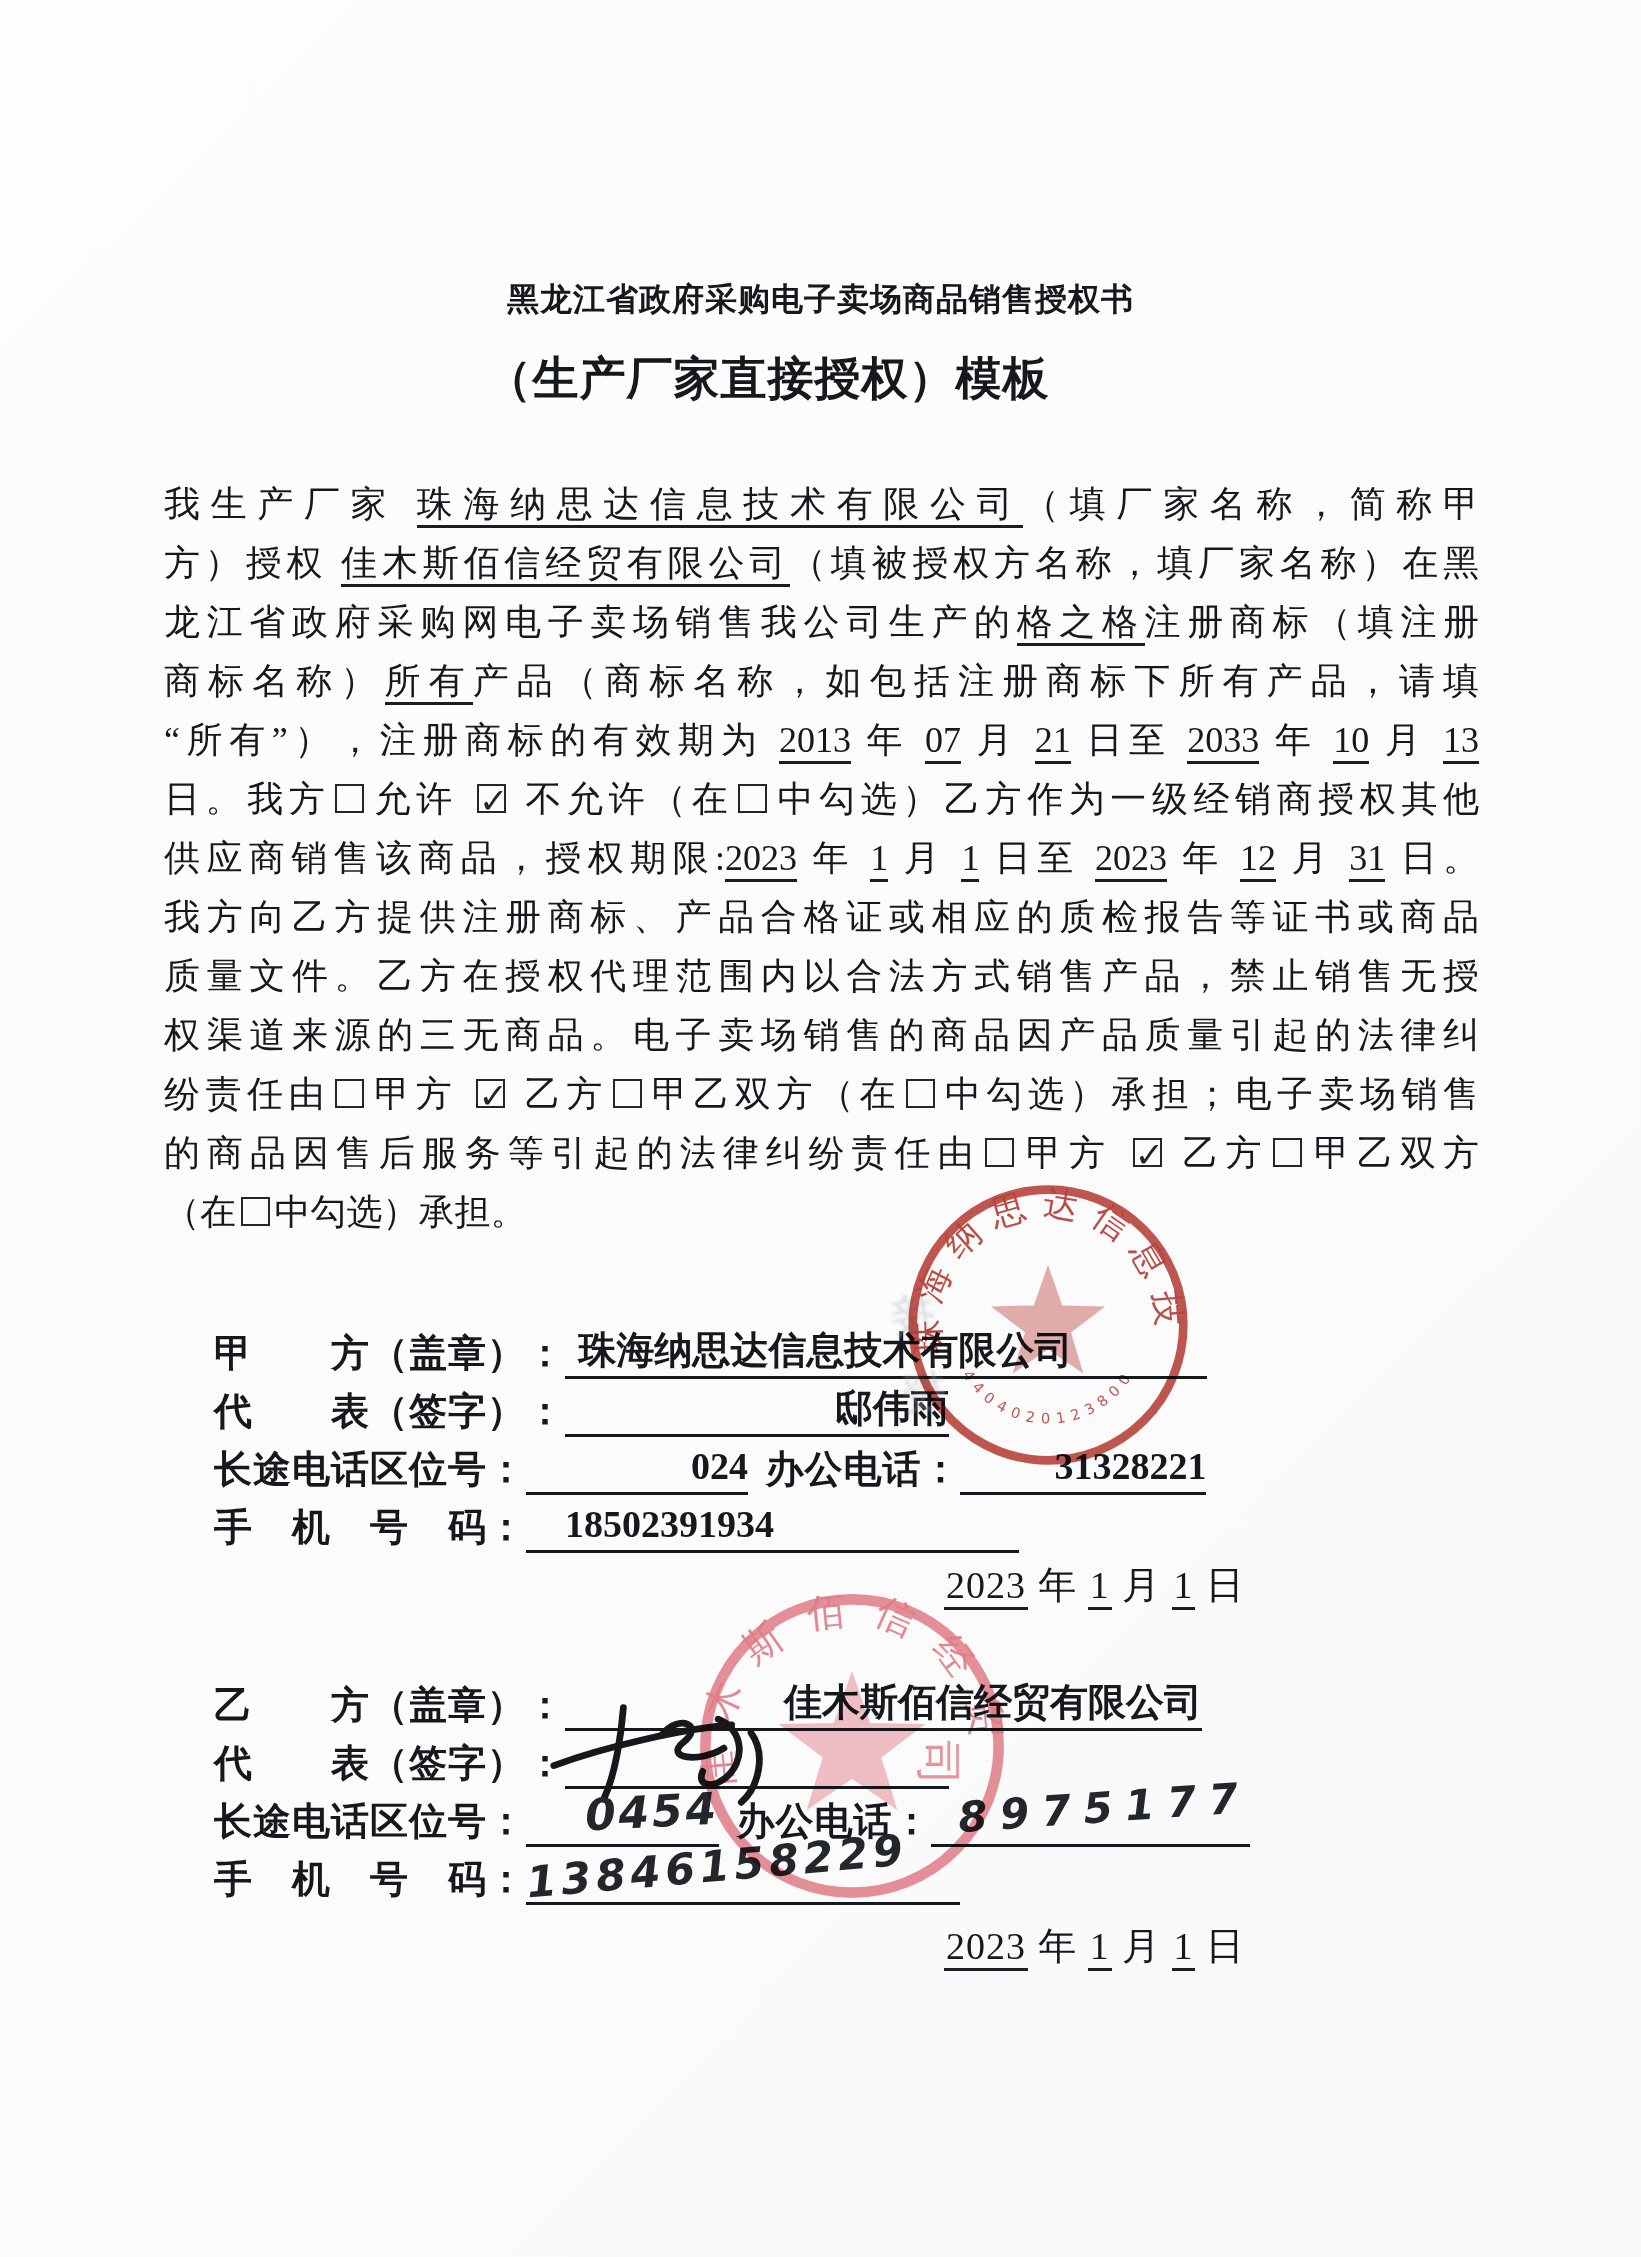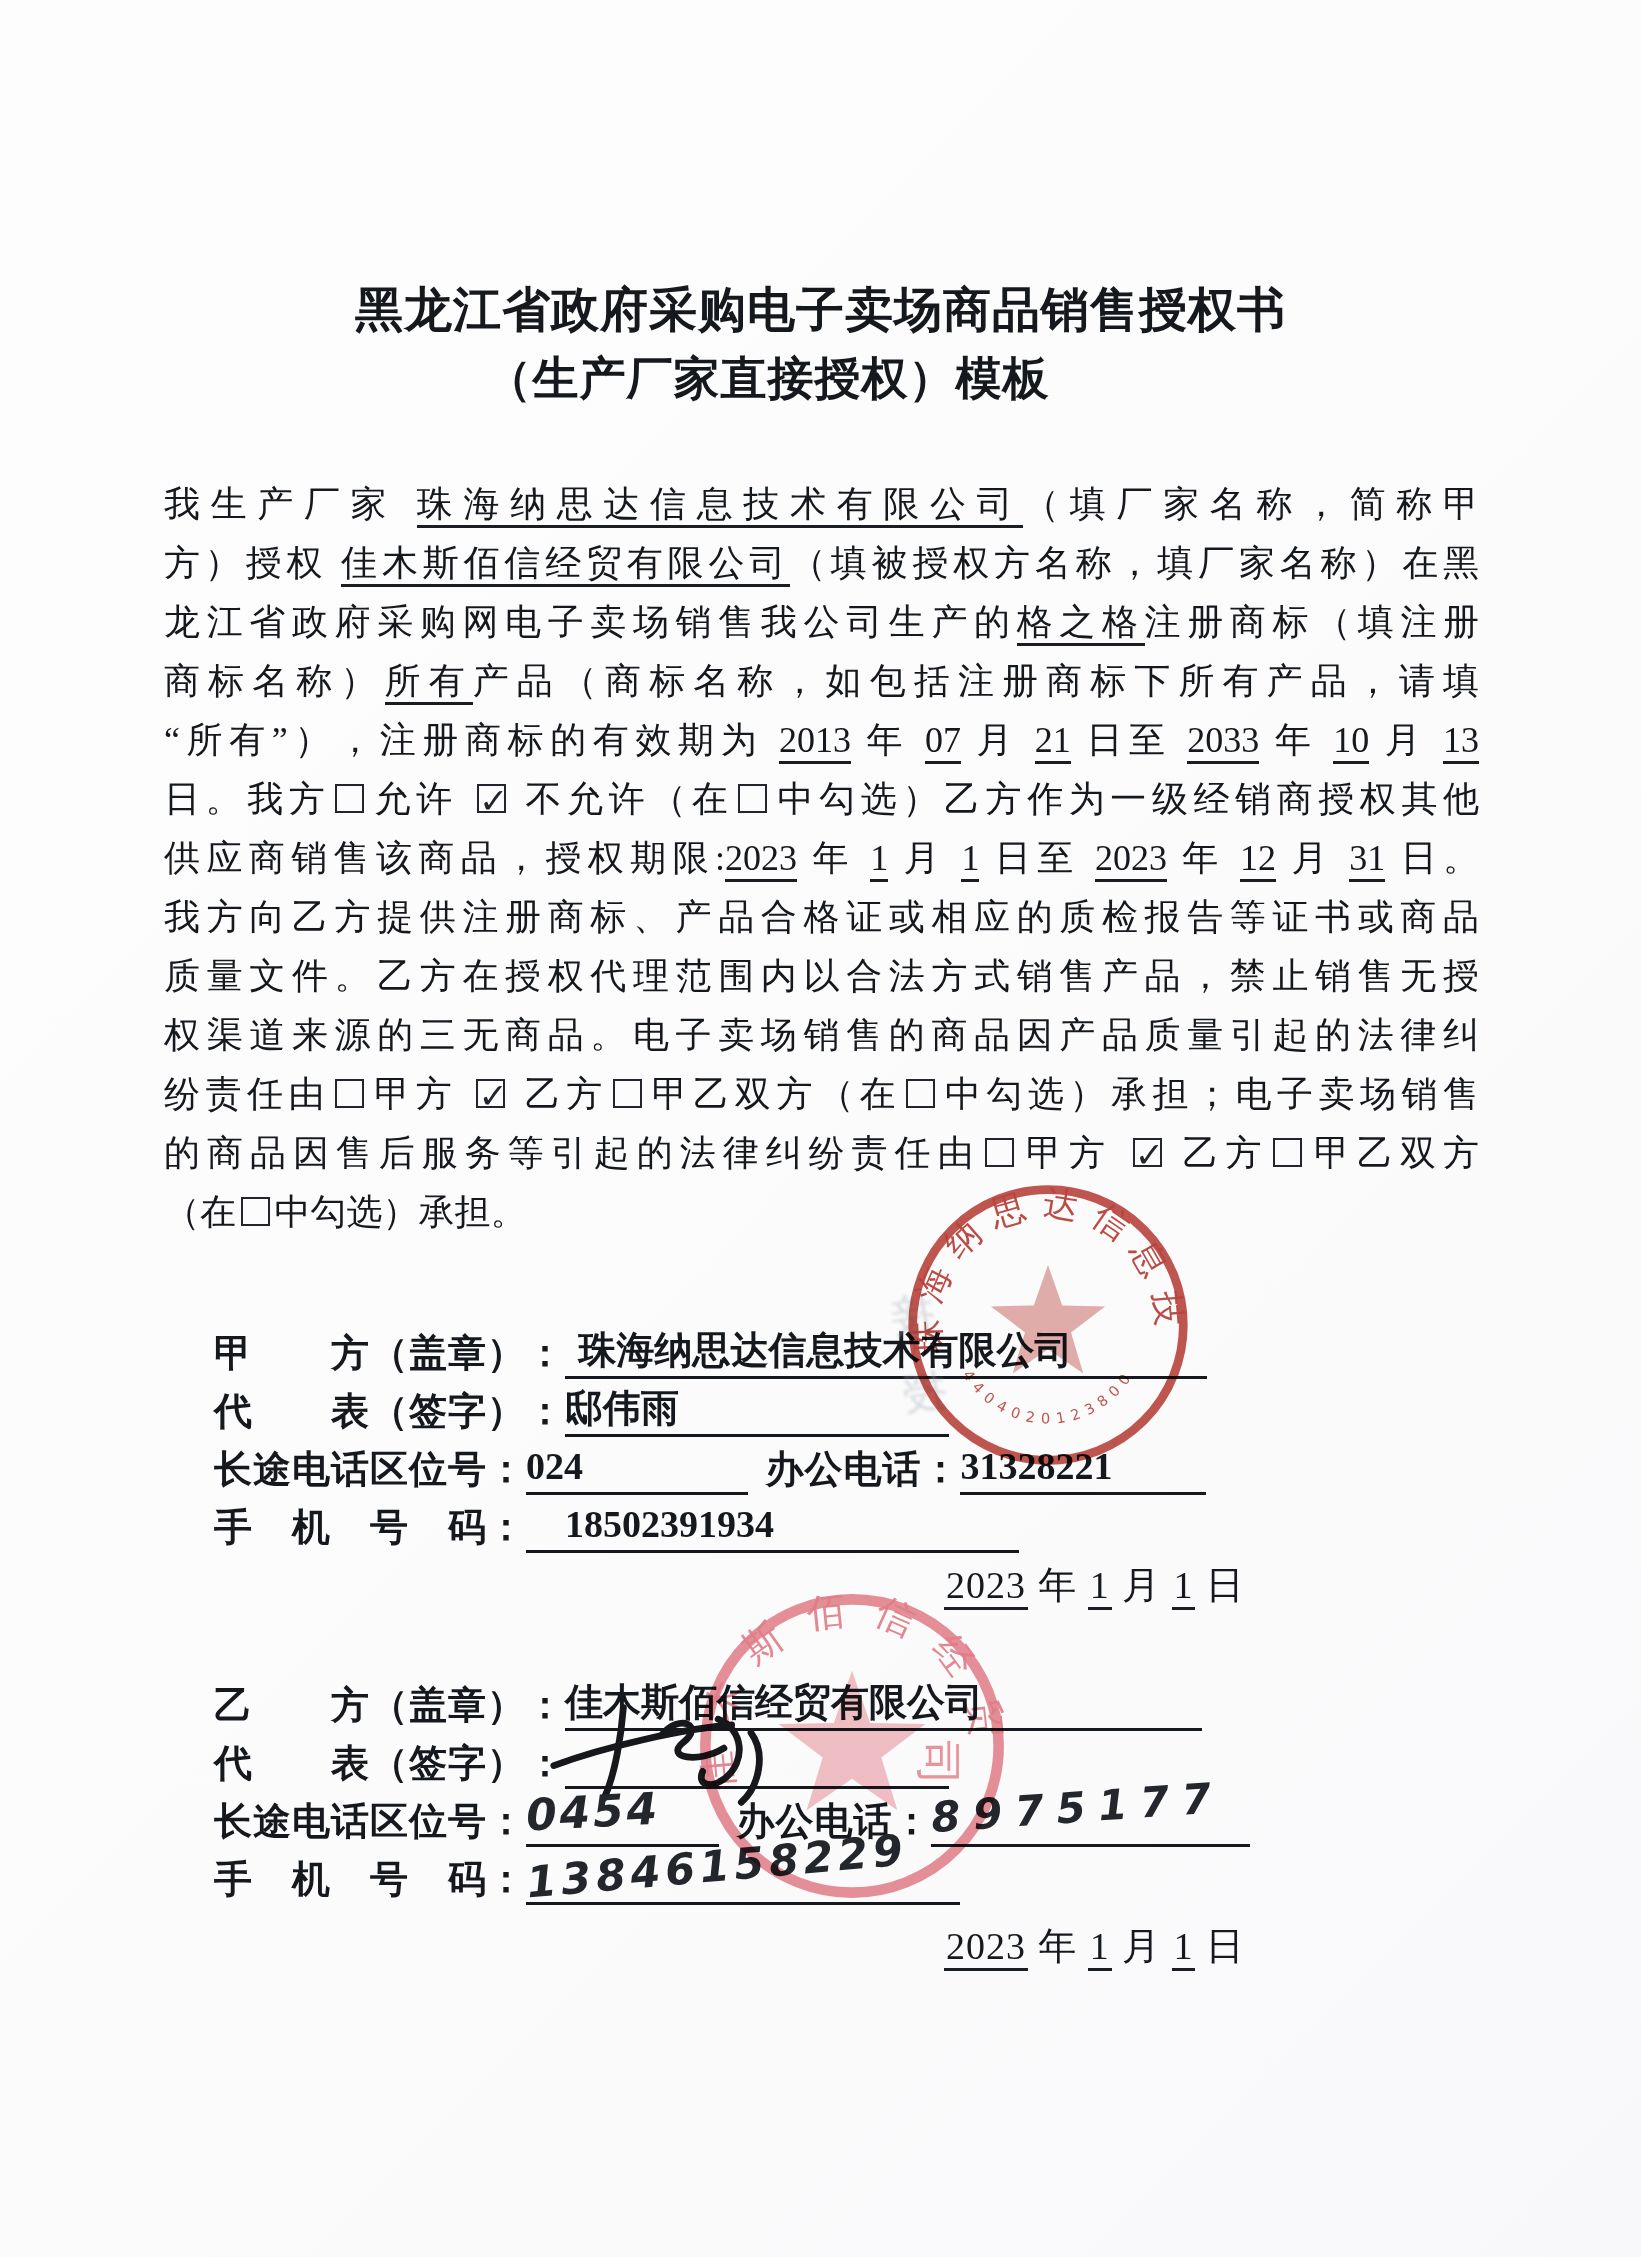--- a/index.html
+++ b/index.html
@@ -3,39 +3,39 @@
 <meta charset="utf-8">
 <style>
   html,body{margin:0;padding:0;background:#9a9a9a;}
   .page{
     position:relative; width:1641px; height:2257px; overflow:hidden;
     background:linear-gradient(135deg,#fdfdfe 0%,#fbfbfc 60%,#f8f8fa 100%);
     font-family:"Liberation Serif", serif; color:#15181c;
   }
   
   .title1{position:absolute; top:278px; left:0; width:1641px; text-align:center;
-    font-family:"Liberation Sans", sans-serif; font-weight:bold; font-size:48px; letter-spacing:1px;}
+    font-family:"Liberation Sans", sans-serif; font-weight:bold; font-size:32px; letter-spacing:1px;}
   .title2{position:absolute; top:348px; left:0; width:1641px; text-align:center;
     font-family:"Liberation Sans", sans-serif; font-weight:bold; font-size:46px; letter-spacing:1px;
     transform:translateX(-53px);}
   
   .body-text{position:absolute; left:164px; top:475px; width:1315px; font-size:36px;}
   .bline{height:59px; line-height:59px; text-align:justify; text-align-last:justify;
     text-justify:inter-character; overflow:visible; white-space:normal;}
   .bline.nolast{text-align-last:left;}
   .bline .u{border-bottom:3.9px solid #1a1d21; padding-bottom:1px;}
   .cb{display:inline-block; width:25px; height:25px; border:2.9px solid #22262c;
     margin:0 4.8px; vertical-align:-1.9px; position:relative;}
   .cb.checked::after{content:"\2713"; position:absolute; top:-13.5px; left:0px;
     font-size:35px; font-weight:bold; color:#22262c; font-family:"DejaVu Sans", sans-serif;}
   
   .sig{position:absolute; left:214px; font-size:38px;}
   .sig-row{display:flex; align-items:flex-end; height:58px;font-weight:bold;}
   .sig-label{white-space:pre; letter-spacing:1px;}
-  .ul{border-bottom:3.9px solid #15181c; height:52px; line-height:52px; text-align:left; position:relative;}
+  .ul{border-bottom:3.9px solid #15181c; height:52px; line-height:52px; text-align:right; position:relative;}
   .ul.left{text-align:left;}
   .lbl2{margin-left:17.4px;}
   .sig-date{position:absolute; left:944px; font-size:38px; letter-spacing:1px;}
   .sig-date .u{border-bottom:3.9px solid #1a1d21; padding:0 1.9px 1px 1.9px;}
   
   .hw{font-family:"DejaVu Sans", sans-serif; font-style:italic; color:#23262b; display:inline-block;}
   .hw1{font-size:44px; transform:rotate(-3deg); position:relative; top:-5.8px; letter-spacing:2.9px;}
   .hw2{font-size:42px; transform:rotate(-4deg); position:relative; top:-9.7px; letter-spacing:12.6px;}
   .hw3{font-size:43px; transform:rotate(-5deg); position:relative; top:-9.7px; letter-spacing:4.8px;}
   .sign-svg{position:absolute; left:-17.4px; top:-44px; overflow:visible;}

